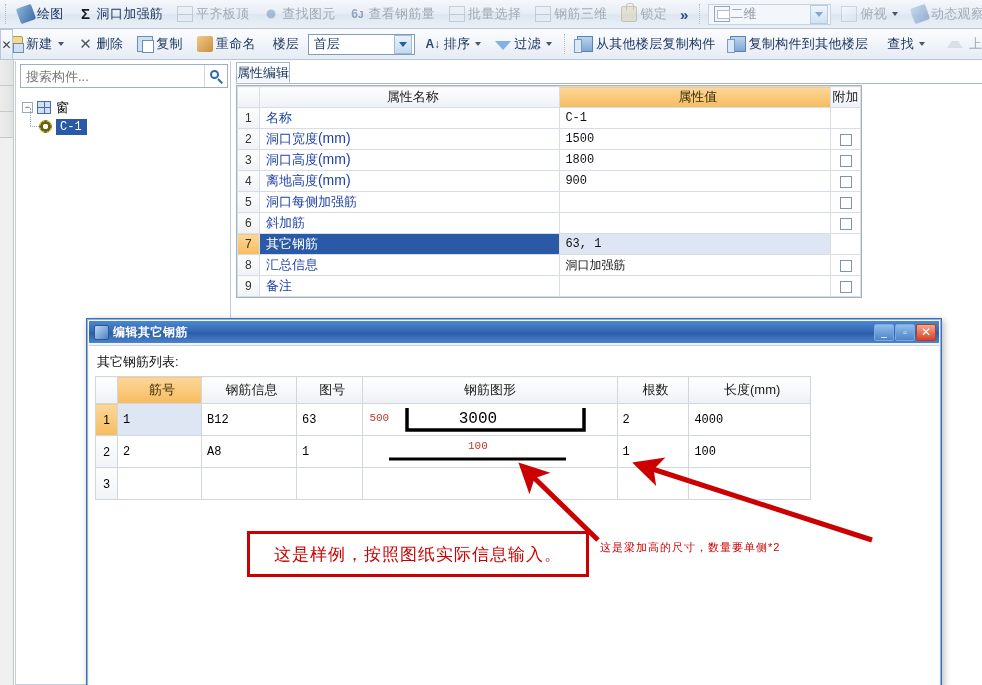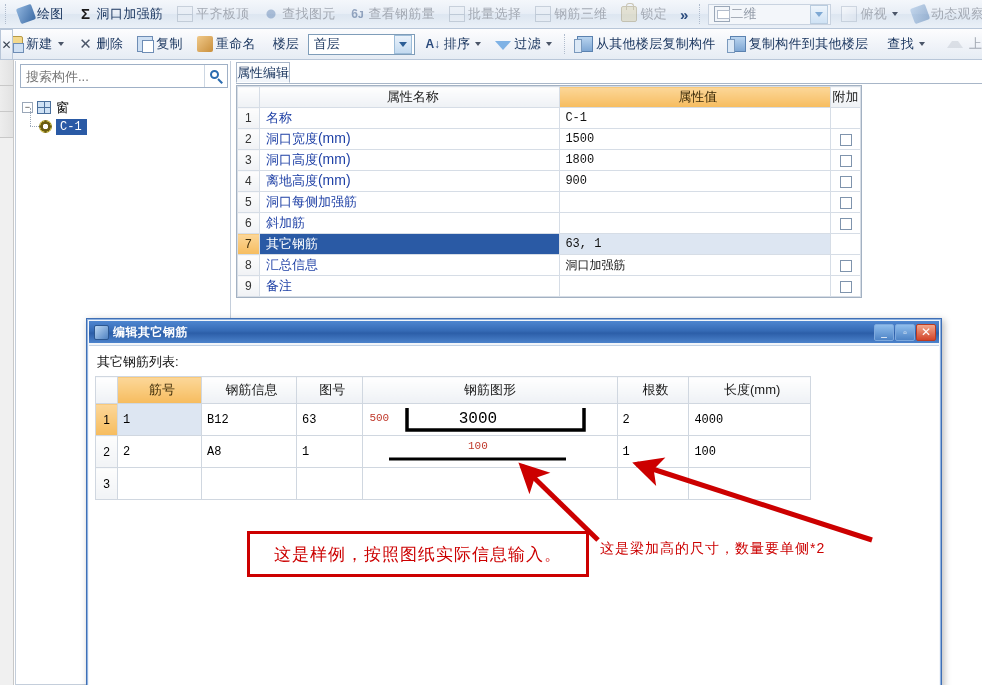--- a/index.html
+++ b/index.html
@@ -273,21 +273,21 @@
 
   
   #annot-box {
     position:absolute; left:247px; top:531px; width:342px; height:46px;
     border:3px solid #cc0000; background:#fff; z-index:20;
     display:flex; align-items:center; justify-content:center;
   }
   #annot-box span { color:#cc0000; font-size:17px; letter-spacing:1px; }
   #annot-text2 {
     position:absolute; left:600px; top:540px; z-index:20;
-    color:#cc0000; font-size:14px; letter-spacing:1px; white-space:nowrap;
+    color:#cc0000; font-size:11px; letter-spacing:1px; white-space:nowrap;
   }
   #arrows { position:absolute; left:0; top:0; width:982px; height:685px; pointer-events:none; z-index:19; }
 </style>
 </head>
 <body>
 
 <div id="app">
 
   <div class="toolbar" id="toolbar-top">
     <span class="tb-sep"></span>

